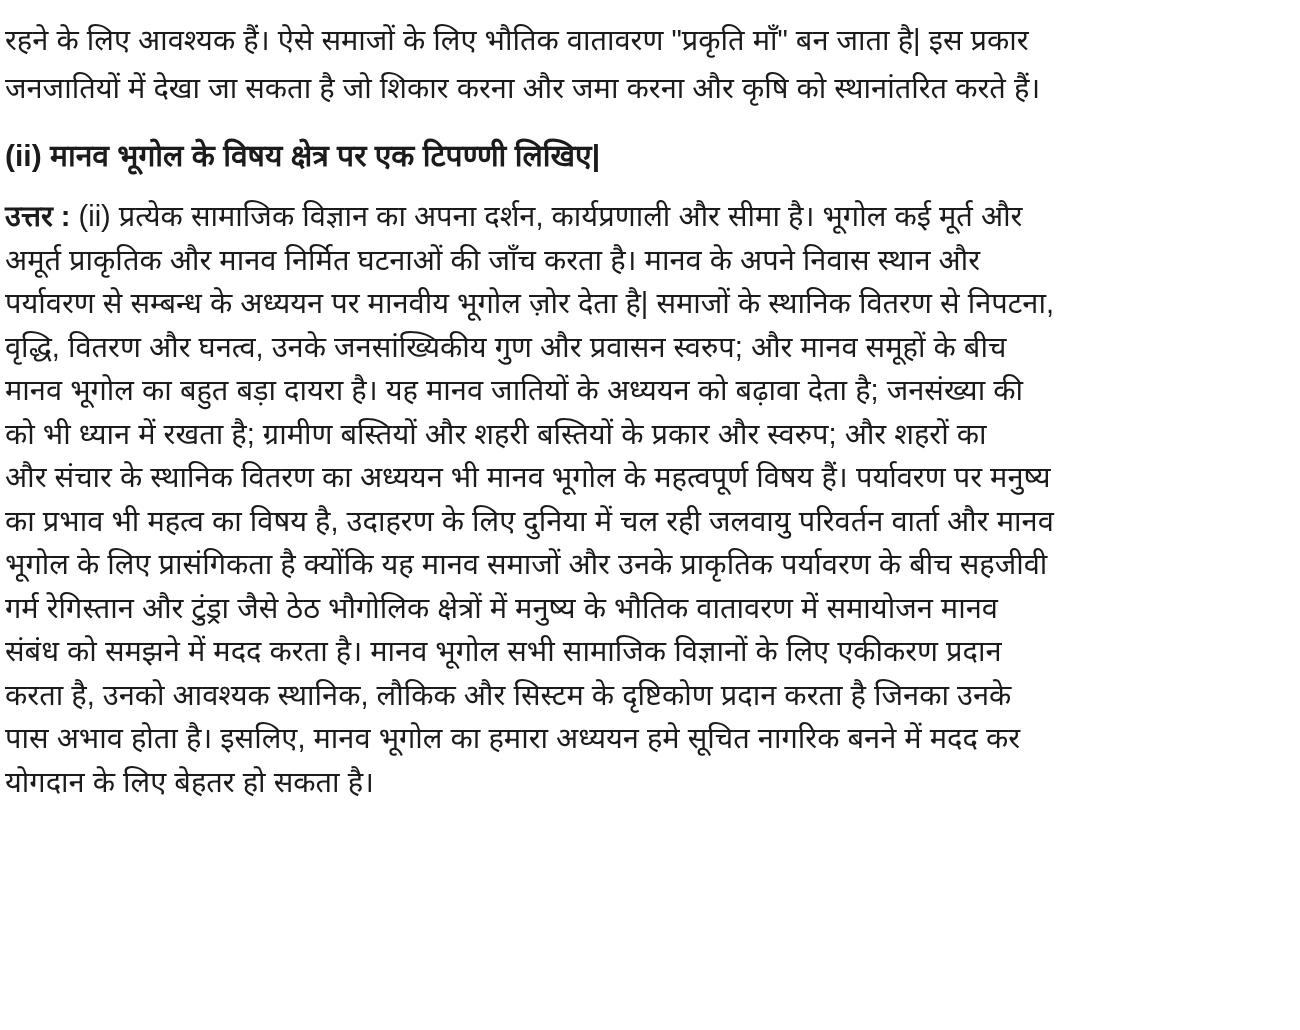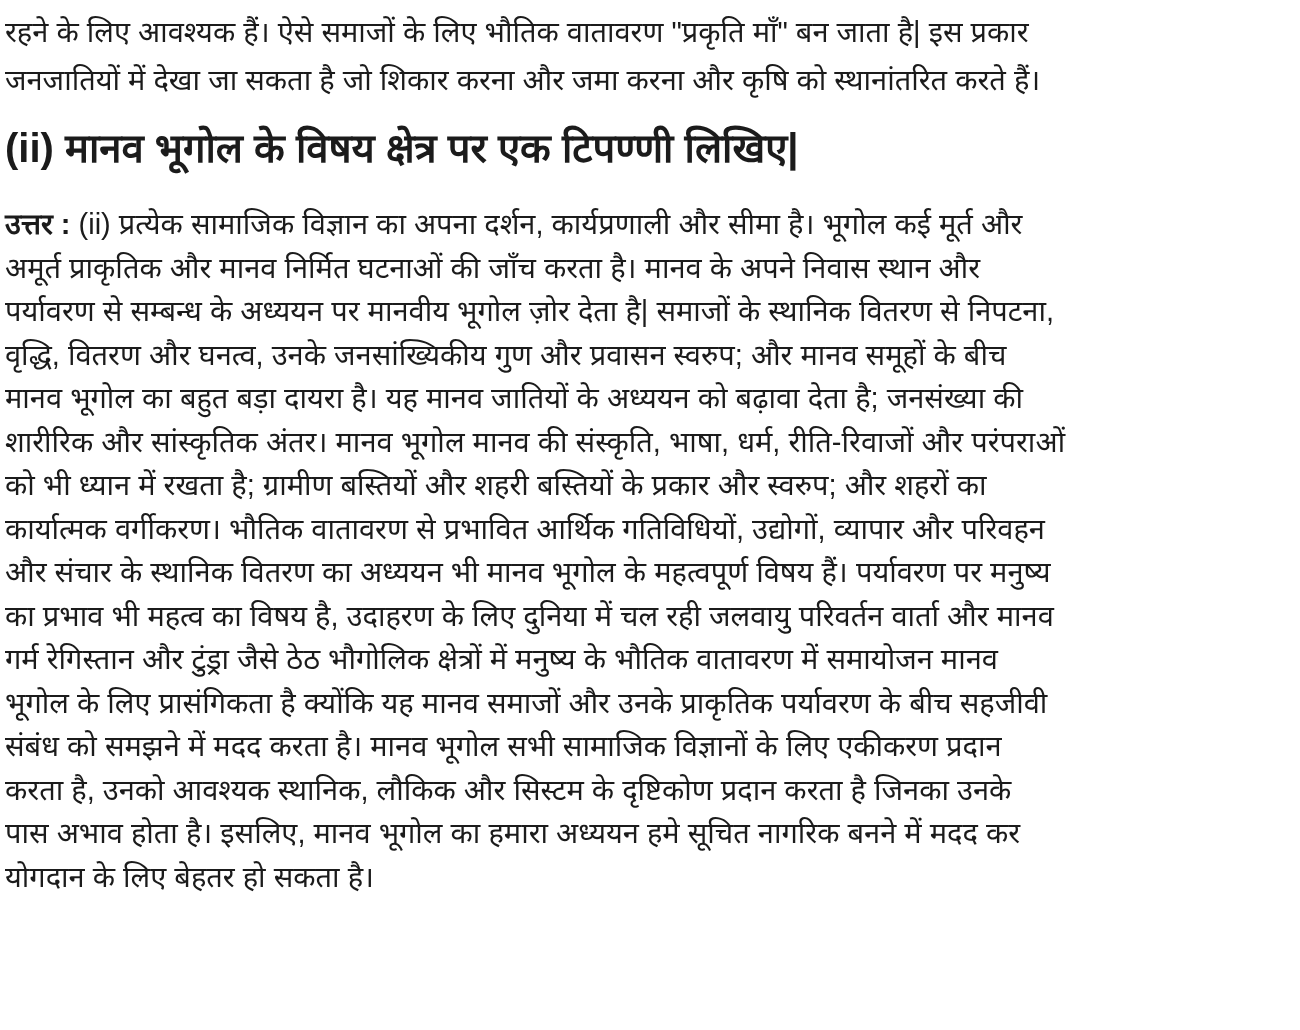--- a/index.html
+++ b/index.html
@@ -8,41 +8,41 @@
     background: #ffffff;
   }
   body {
     width: 1300px;
     height: 1030px;
     overflow: hidden;
     color: #1b1b1b;
     font-family: "Liberation Sans", "DejaVu Sans", sans-serif;
   }
   .doc {
-    padding: 8px 6px 0 5px;
+    padding: 16px 6px 0 5px;
   }
   .line {
     white-space: nowrap;
     font-size: 29px;
   }
   .intro .line {
     height: 48px;
     line-height: 48px;
   }
   .heading {
     margin: 0;
     margin-top: 19px;
     height: 50px;
     line-height: 50px;
-    font-size: 40px;
+    font-size: 30px;
     font-weight: 700;
     white-space: nowrap;
   }
   .answer {
-    margin-top: 30px;
+    margin-top: 14px;
   }
   .answer .line {
     height: 43.5px;
     line-height: 43.5px;
   }
   .answer-label {
     font-weight: 700;
   }
 </style>
 </head>
@@ -57,27 +57,25 @@
 
   <h2 class="heading">(ii) मानव भूगोल के विषय क्षेत्र पर एक टिपण्णी लिखिए|</h2>
 
   <div class="answer">
     <div class="line"><span class="answer-label">उत्तर :</span> <span>(ii) प्रत्येक सामाजिक विज्ञान का अपना दर्शन, कार्यप्रणाली और सीमा है। भूगोल कई मूर्त और</span></div>
     <div>
         <div class="line">अमूर्त प्राकृतिक और मानव निर्मित घटनाओं की जाँच करता है। मानव के अपने निवास स्थान और</div>
         <div class="line">पर्यावरण से सम्बन्ध के अध्ययन पर मानवीय भूगोल ज़ोर देता है| समाजों के स्थानिक वितरण से निपटना,</div>
         <div class="line">वृद्धि, वितरण और घनत्व, उनके जनसांख्यिकीय गुण और प्रवासन स्वरुप; और मानव समूहों के बीच</div>
         <div class="line">मानव भूगोल का बहुत बड़ा दायरा है। यह मानव जातियों के अध्ययन को बढ़ावा देता है; जनसंख्या की</div>
-        <div class="line">शारीरिक और सांस्कृतिक अंतर। मानव भूगोल मानव की संस्कृति, भाषा, धर्म, रीति-रिवाजों और परंपराओं</div>
         <div class="line">को भी ध्यान में रखता है; ग्रामीण बस्तियों और शहरी बस्तियों के प्रकार और स्वरुप; और शहरों का</div>
-        <div class="line">कार्यात्मक वर्गीकरण। भौतिक वातावरण से प्रभावित आर्थिक गतिविधियों, उद्योगों, व्यापार और परिवहन</div>
         <div class="line">और संचार के स्थानिक वितरण का अध्ययन भी मानव भूगोल के महत्वपूर्ण विषय हैं। पर्यावरण पर मनुष्य</div>
         <div class="line">का प्रभाव भी महत्व का विषय है, उदाहरण के लिए दुनिया में चल रही जलवायु परिवर्तन वार्ता और मानव</div>
+        <div class="line">भूगोल के लिए प्रासंगिकता है क्योंकि यह मानव समाजों और उनके प्राकृतिक पर्यावरण के बीच सहजीवी</div>
         <div class="line">गर्म रेगिस्तान और टुंड्रा जैसे ठेठ भौगोलिक क्षेत्रों में मनुष्य के भौतिक वातावरण में समायोजन मानव</div>
-        <div class="line">भूगोल के लिए प्रासंगिकता है क्योंकि यह मानव समाजों और उनके प्राकृतिक पर्यावरण के बीच सहजीवी</div>
         <div class="line">संबंध को समझने में मदद करता है। मानव भूगोल सभी सामाजिक विज्ञानों के लिए एकीकरण प्रदान</div>
         <div class="line">करता है, उनको आवश्यक स्थानिक, लौकिक और सिस्टम के दृष्टिकोण प्रदान करता है जिनका उनके</div>
         <div class="line">पास अभाव होता है। इसलिए, मानव भूगोल का हमारा अध्ययन हमे सूचित नागरिक बनने में मदद कर</div>
         <div class="line">योगदान के लिए बेहतर हो सकता है।</div>
       </div>
   </div>
 
 </div>
 
 </body></html>

